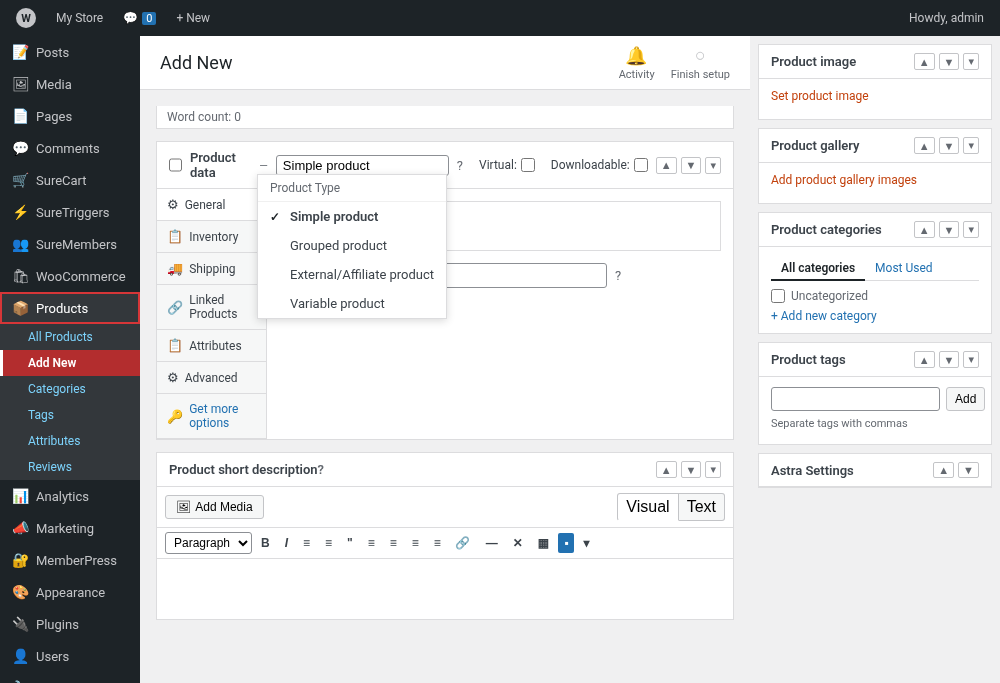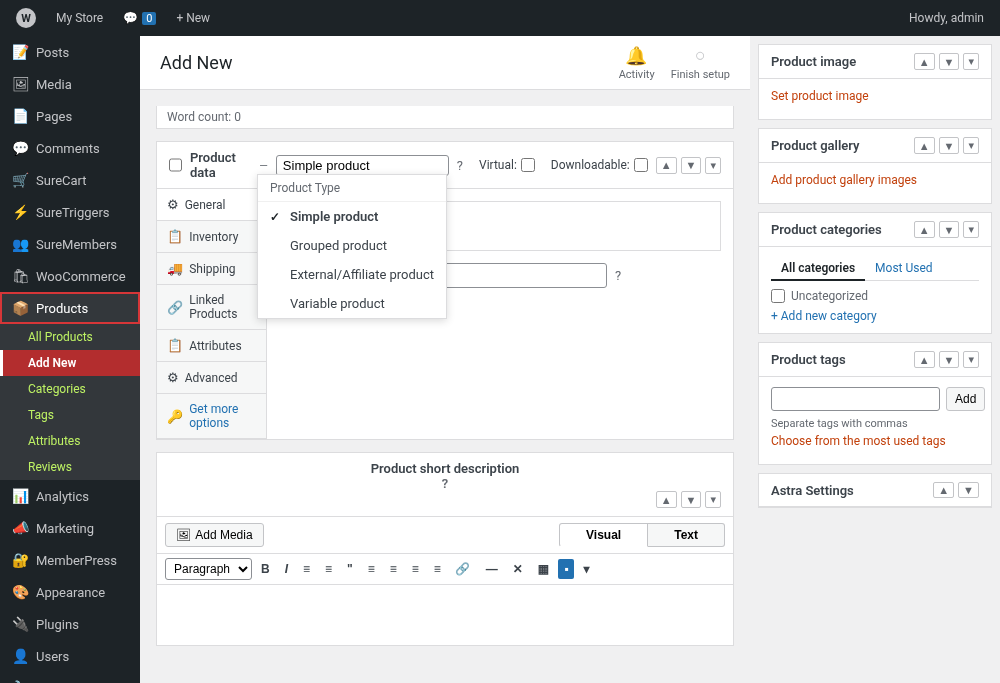--- a/index.html
+++ b/index.html
@@ -43,21 +43,21 @@
       color: #c3c4c7;
       white-space: nowrap;
       position: relative;
     }
     .sidebar-item.open { background: #33373b; color: #fff; }
     .sidebar-item .icon { font-size: 14px; width: 16px; text-align: center; }
 
     .sidebar-submenu { background: #33373b; }
     .sidebar-submenu .sidebar-subitem {
       padding: 6px 12px 6px 28px;
-      color: #bef264;
+      color: #7dd3fc;
       cursor: pointer;
       font-size: 12px;
     }
 
     
     .content-area { flex: 1; overflow-y: auto; background: #f0f0f1; }
 
     
     .page-header {
       background: #fff;
@@ -250,21 +250,20 @@
       border: 1px solid #dcdcde;
       margin-bottom: 12px;
     }
     .short-desc-header {
       padding: 8px 12px;
       border-bottom: 1px solid #dcdcde;
       display: flex;
       align-items: center;
       justify-content: space-between;
       font-weight: 600;
-      flex-direction: column;
     }
     .short-desc-toolbar {
       padding: 6px 8px;
       border-bottom: 1px solid #dcdcde;
       display: flex;
       align-items: center;
       gap: 6px;
       flex-wrap: wrap;
     }
     .add-media-btn {
@@ -273,26 +272,25 @@
       border-radius: 3px;
       padding: 4px 10px;
       cursor: pointer;
       font-size: 12px;
       display: flex;
       align-items: center;
       gap: 4px;
     }
     .editor-tabs { margin-left: auto; display: flex; }
     .editor-tab {
-      padding: 4px 26px;
+      padding: 4px 8px;
       border: 1px solid #c3c4c7;
       cursor: pointer;
-      font-size: 12px;
+      font-size: 16px;
       background: #f6f7f7;
-      font-weight: bold;
     }
     .editor-tab.active { background: #fff; border-bottom-color: #fff; }
     .editor-tab:first-child { border-radius: 3px 0 0 3px; }
     .editor-tab:last-child { border-radius: 0 3px 3px 0; border-left: none; }
 
     
     .format-bar {
       padding: 4px 8px;
       border-bottom: 1px solid #dcdcde;
       display: flex;
@@ -702,21 +700,20 @@
           <button class="panel-ctrl-btn">▼</button>
           <button class="panel-ctrl-btn">▾</button>
         </div>
       </div>
       <div class="meta-box-body">
         <div class="tag-input-row">
           <input type="text" class="tag-input" style="">
           <button class="tag-add-btn">Add</button>
         </div>
         <div class="tag-help">Separate tags with commas</div>
-        <a class="meta-box-link" style="margin-top: 4px;">Choose from the most used tags</a>
       </div>
     </div>
 
     <div class="meta-box">
       <div class="meta-box-header">
         <span class="astra-settings-title">Astra Settings</span>
         <div class="meta-box-header-controls">
           <button class="panel-ctrl-btn">▲</button>
           <button class="panel-ctrl-btn">▼</button>
         </div>

